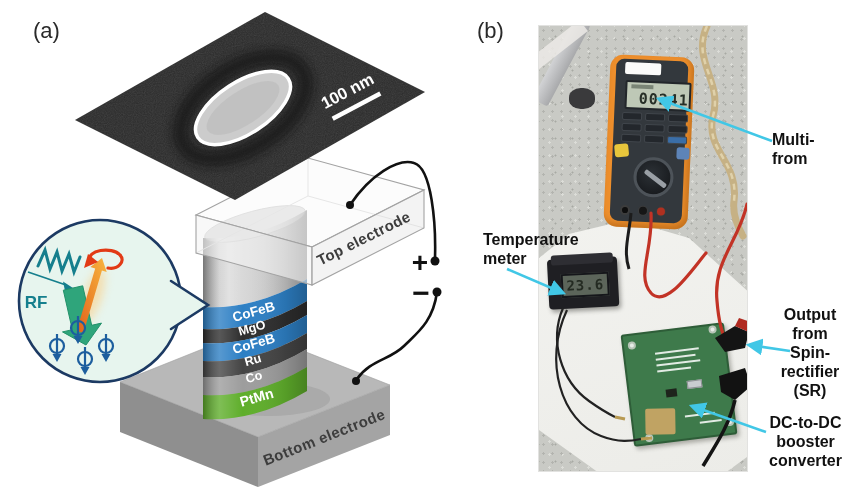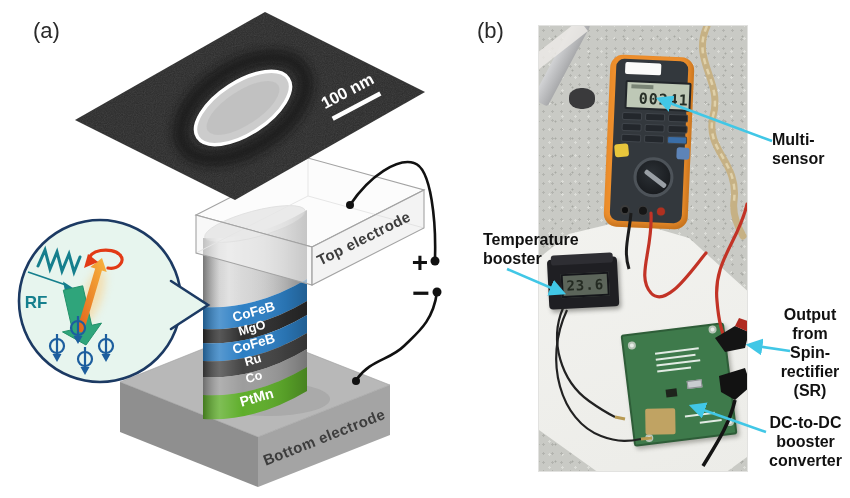--- a/index.html
+++ b/index.html
@@ -277,23 +277,23 @@
       <line x1="76" y1="391" x2="86" y2="393" stroke="#b89a52" stroke-width="3"></line>
       <line x1="102" y1="413" x2="113" y2="412" stroke="#b89a52" stroke-width="3"></line>
       <polygon points="176,312 196,300 210,306 206,322 186,326" fill="#141414"></polygon>
       <polygon points="196,300 210,306 212,296 200,292" fill="#b02a20"></polygon>
       <polygon points="180,350 206,342 212,360 196,374 182,366" fill="#121212"></polygon>
       <path d="M196,374 C190,400 176,420 164,440" fill="none" stroke="#141414" stroke-width="3.5"></path>
     </svg>
   </div>
 
   <div class="ann" style="left:772px;top:130px;">Multi-
-sensor</div>
+from</div>
   <div class="ann" style="left:483px;top:230px;">Temperature
-booster</div>
+meter</div>
   <div class="ann center" style="left:766px;top:305px;width:88px;">Output
 from
 Spin-
 rectifier
 (SR)</div>
   <div class="ann center" style="left:757px;top:413px;width:97px;">DC-to-DC
 booster
 converter</div>
 
   <svg class="overlay" width="850" height="498" viewBox="0 0 850 498">

